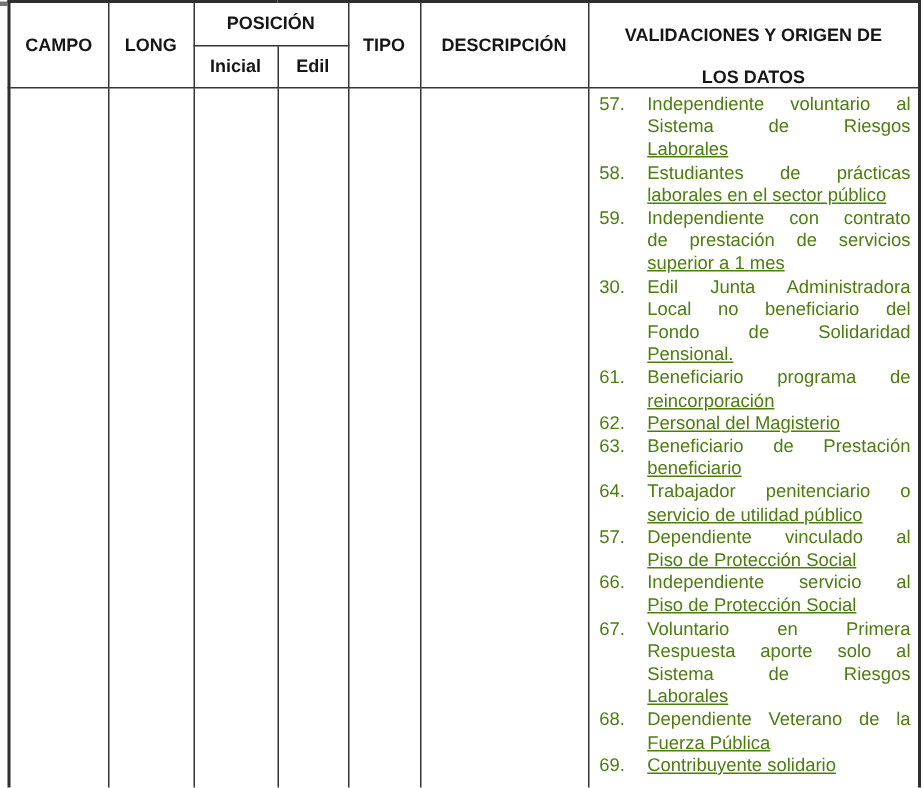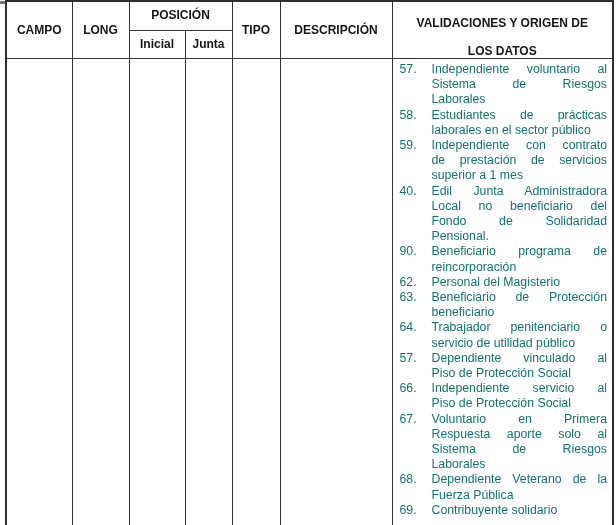--- a/index.html
+++ b/index.html
@@ -55,26 +55,26 @@
     vertical-align: top;
     background: #ffffff;
   }
 
   .val-list {
     margin: 0;
     padding: 3px 5px 0 7px;
     list-style: none;
     font-size: 12.3px;
     line-height: 15.2px;
-    color: #0f766e;
+    color: #4d7c0f;
   }
   .val-item { position: relative; padding-left: 32px; }
   .val-item .num { position: absolute; left: 0; top: 0; }
   .tline { text-align: justify; text-align-last: justify; }
-  .tline-last { text-align-last: left; }
+  .tline-last { text-align-last: left; text-decoration: underline; }
 </style>
 </head>
 <body>
 
 <div class="scan-topline"></div>
 <div class="speck speck-a"></div>
 <div class="speck speck-b"></div>
 
 <table class="doc-table">
   <colgroup>
@@ -93,21 +93,21 @@
       <th colspan="2">POSICIÓN</th>
       <th rowspan="2">TIPO</th>
       <th rowspan="2">DESCRIPCIÓN</th>
       <th rowspan="2" class="th-validaciones">
         <span class="hline">VALIDACIONES Y ORIGEN DE</span>
         <span class="hline">LOS DATOS</span>
       </th>
     </tr>
     <tr class="hrow-2">
       <th>Inicial</th>
-      <th>Junta</th>
+      <th>Edil</th>
     </tr>
   </thead>
   <tbody>
     <tr>
       <td></td>
       <td></td>
       <td></td>
       <td></td>
       <td></td>
       <td></td>
@@ -123,37 +123,37 @@
               <span class="num">58.</span>
               <span class="txt"><div class="tline">Estudiantes de prácticas</div><div class="tline tline-last">laborales en el sector público</div></span>
             </li>
 
             <li class="val-item">
               <span class="num">59.</span>
               <span class="txt"><div class="tline">Independiente con contrato</div><div class="tline">de prestación de servicios</div><div class="tline tline-last">superior a 1 mes</div></span>
             </li>
 
             <li class="val-item">
-              <span class="num">40.</span>
+              <span class="num">30.</span>
               <span class="txt"><div class="tline">Edil Junta Administradora</div><div class="tline">Local no beneficiario del</div><div class="tline">Fondo de Solidaridad</div><div class="tline tline-last">Pensional.</div></span>
             </li>
 
             <li class="val-item">
-              <span class="num">90.</span>
+              <span class="num">61.</span>
               <span class="txt"><div class="tline">Beneficiario programa de</div><div class="tline tline-last">reincorporación</div></span>
             </li>
 
             <li class="val-item">
               <span class="num">62.</span>
               <span class="txt"><div class="tline tline-last">Personal del Magisterio</div></span>
             </li>
 
             <li class="val-item">
               <span class="num">63.</span>
-              <span class="txt"><div class="tline">Beneficiario de Protección</div><div class="tline tline-last">beneficiario</div></span>
+              <span class="txt"><div class="tline">Beneficiario de Prestación</div><div class="tline tline-last">beneficiario</div></span>
             </li>
 
             <li class="val-item">
               <span class="num">64.</span>
               <span class="txt"><div class="tline">Trabajador penitenciario o</div><div class="tline tline-last">servicio de utilidad público</div></span>
             </li>
 
             <li class="val-item">
               <span class="num">57.</span>
               <span class="txt"><div class="tline">Dependiente vinculado al</div><div class="tline tline-last">Piso de Protección Social</div></span>

